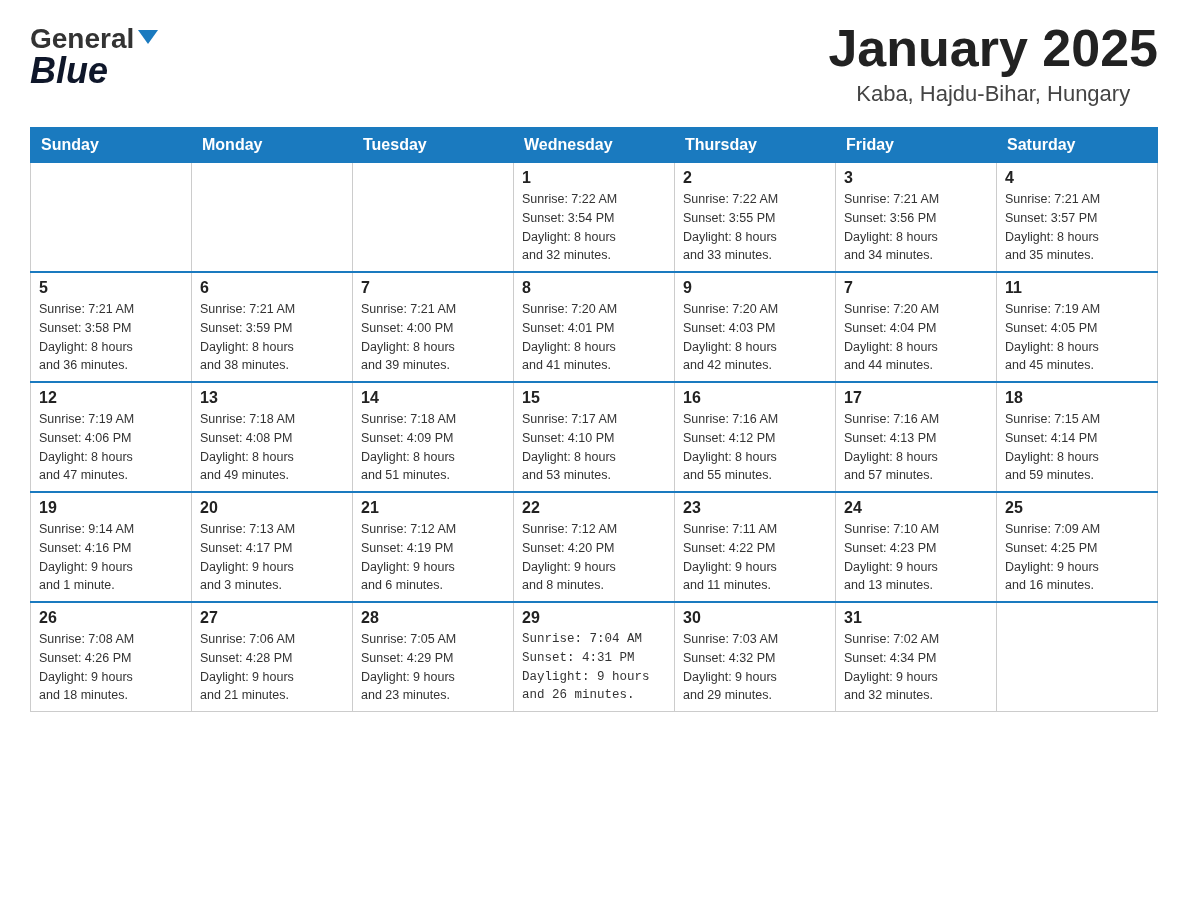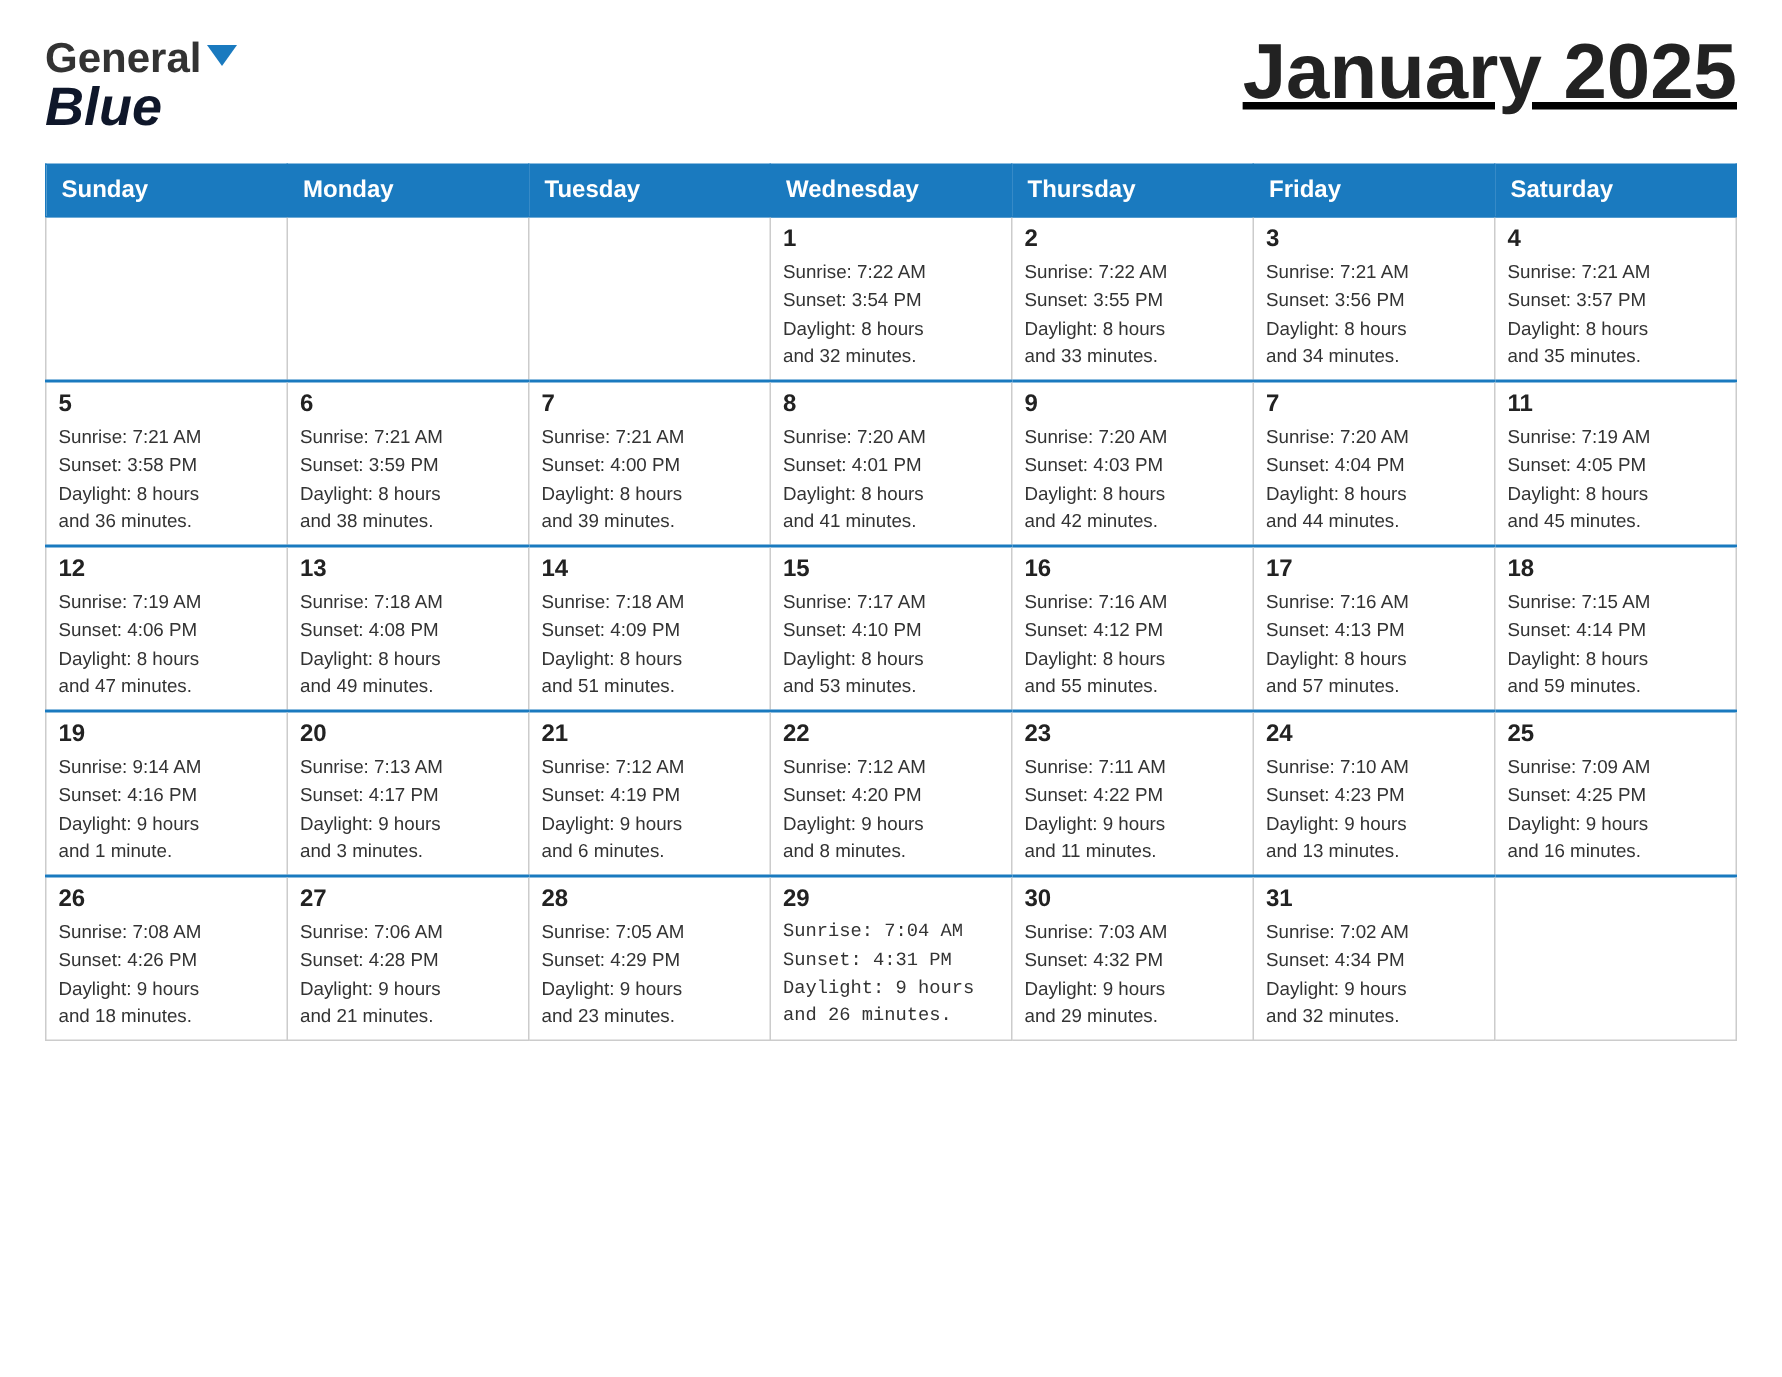--- a/index.html
+++ b/index.html
@@ -46,21 +46,20 @@
       vertical-align: middle;
       position: relative;
       top: -2px;
     }
     .logo-row {
       display: flex;
       align-items: center;
     }
     .title-block {
       text-align: center;
-      text-decoration: underline;
     }
     .calendar-title {
       font-size: 52px;
       font-weight: bold;
       color: #222;
       line-height: 1.1;
     }
     .calendar-subtitle {
       font-size: 22px;
       color: #444;
@@ -115,20 +114,21 @@
     <div class="logo-row">
       <span class="logo-text-general">General</span>
       <span class="logo-icon"></span>
     </div>
     <div class="logo-row">
       <span class="logo-text-blue">Blue</span>
     </div>
   </div>
   <div class="title-block">
     <div class="calendar-title">January 2025</div>
+    <div class="calendar-subtitle">Kaba, Hajdu-Bihar, Hungary</div>
   </div>
 </div>
 
 <table class="calendar-table">
   <thead>
     <tr>
     <th>Sunday</th>
         <th>Monday</th>
         <th>Tuesday</th>
         <th>Wednesday</th>

